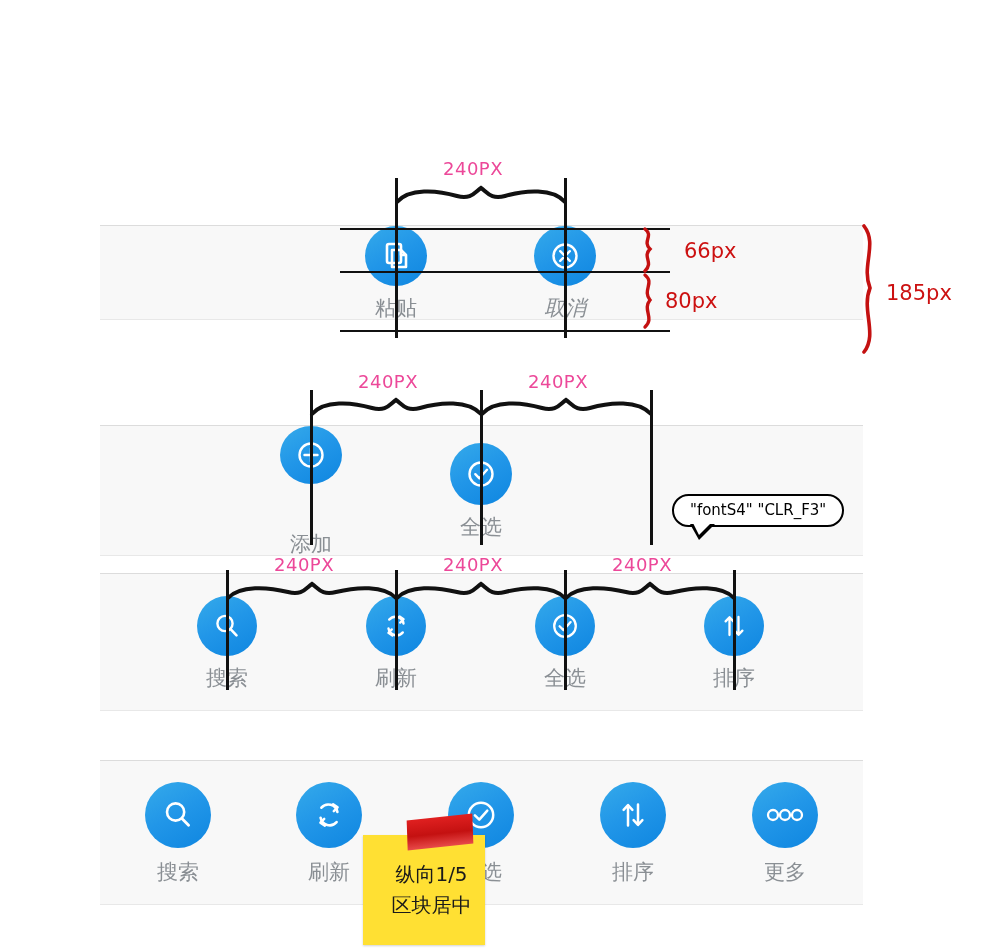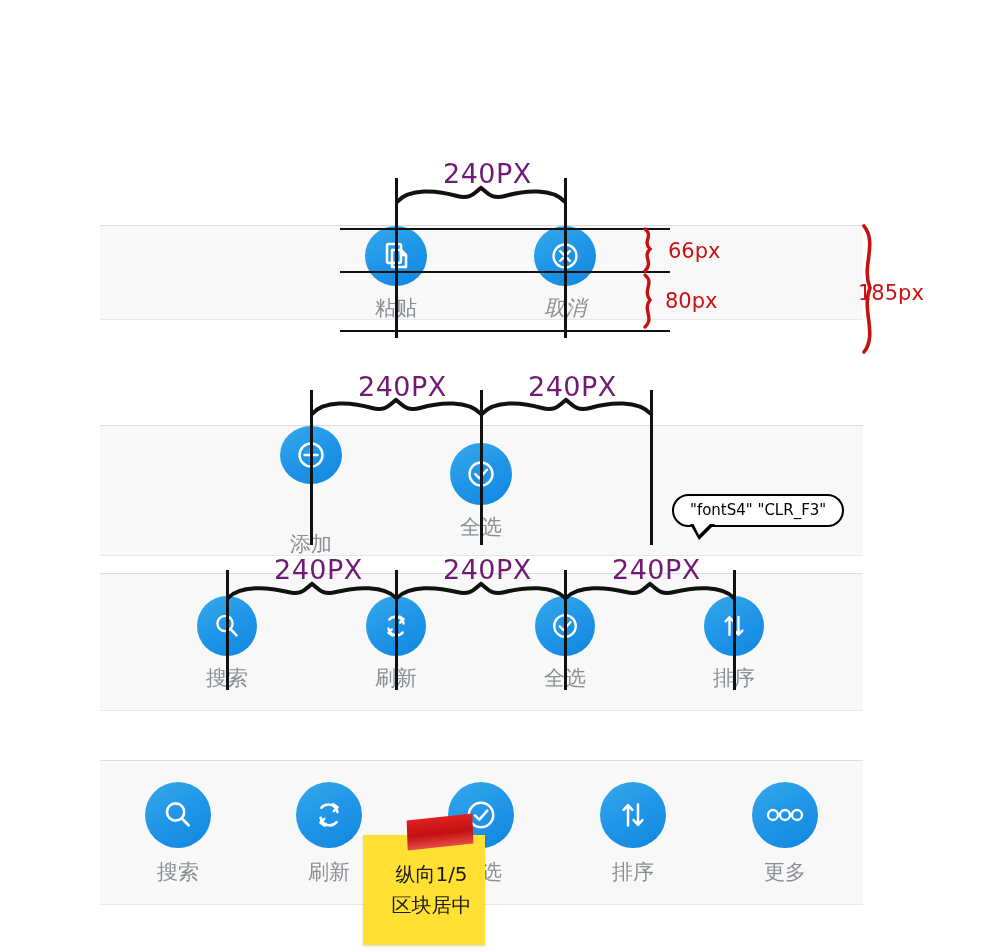--- a/index.html
+++ b/index.html
@@ -45,22 +45,22 @@
     font-family: "DejaVu Sans", sans-serif;
     white-space: nowrap;
   }
 
   
   .vline { position: absolute; width: 3px; background: #111; }
   .hline { position: absolute; height: 2px; background: #111; }
   .dim-txt {
     position: absolute;
     font-family: "DejaVu Sans", sans-serif;
-    font-size: 27px;
-    color: #701a75;
+    font-size: 18px;
+    color: #ec4899;
     letter-spacing: .5px;
     white-space: nowrap;
   }
   .dim-red {
     position: absolute;
     font-family: "DejaVu Sans", sans-serif;
     font-size: 21px;
     color: #cc1111;
     white-space: nowrap;
   }
@@ -162,35 +162,35 @@
     <svg width="172" height="24" viewBox="0 0 172 24">
       <path d="M2 20 C14 6, 42 8, 62 14 C76 18, 80 10, 86 6 C92 10, 96 18, 110 14 C130 8, 158 6, 170 20" fill="none" stroke="#111" stroke-width="4" stroke-linecap="round"></path>
     </svg>
   </div>
 
   <div class="brace" style="left:640px; top:228px;">
     <svg width="22" height="44" viewBox="0 0 22 44">
       <path d="M5 1 C14 8, 2 13, 10 21 C2 29, 14 34, 5 43" fill="none" stroke="#c41111" stroke-width="3.4" stroke-linecap="round"></path>
     </svg>
   </div>
-  <div class="dim-red" style="left:668px; top:239px;">66px</div>
+  <div class="dim-red" style="left:684px; top:239px;">66px</div>
 
   <div class="brace" style="left:640px; top:274px;">
     <svg width="22" height="54" viewBox="0 0 22 54">
       <path d="M5 1 C15 9, 2 16, 10 26 C2 36, 15 44, 5 53" fill="none" stroke="#c41111" stroke-width="3.4" stroke-linecap="round"></path>
     </svg>
   </div>
   <div class="dim-red" style="left:665px; top:289px;">80px</div>
 
   <div class="brace" style="left:858px; top:224px;">
     <svg width="26" height="130" viewBox="0 0 26 130">
       <path d="M6 2 C20 20, 3 42, 12 64 C3 86, 20 110, 6 128" fill="none" stroke="#c41111" stroke-width="3.6" stroke-linecap="round"></path>
     </svg>
   </div>
-  <div class="dim-red" style="left:858px; top:281px;">185px</div>
+  <div class="dim-red" style="left:886px; top:281px;">185px</div>
 
   <div class="panel" style="left:100px; top:425px; width:763px; height:131px;">
     <div class="tb-item" style="left:211px;gap:38px;">
       <div class="ic" style="width:62px;height:62px;">
         <svg width="34" height="34" viewBox="0 0 34 34">
           <circle cx="17" cy="17" r="11.5" fill="none" stroke="#fff" stroke-width="2.4"></circle>
           <path d="M10.5 17 H23.5 M17 10.5 V23.5" stroke="#fff" stroke-width="2.4" stroke-linecap="round"></path>
         </svg>
       </div>
       <div class="lbl" style="margin-top:12px;">添加</div>

